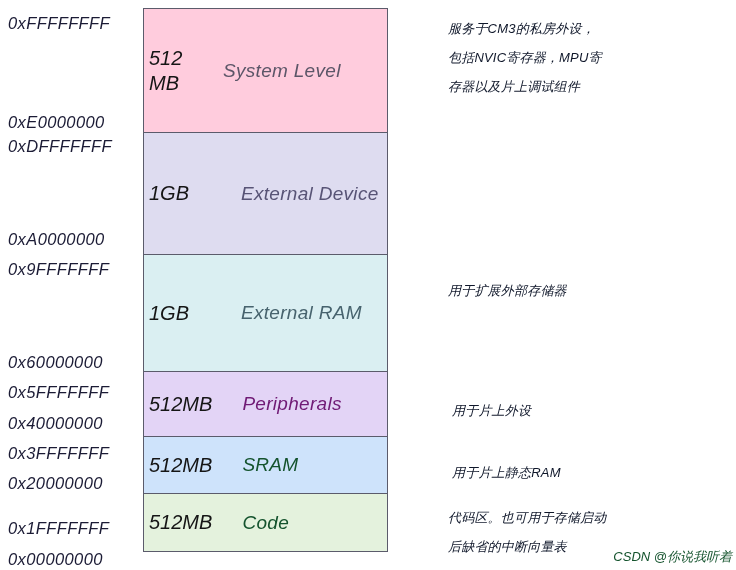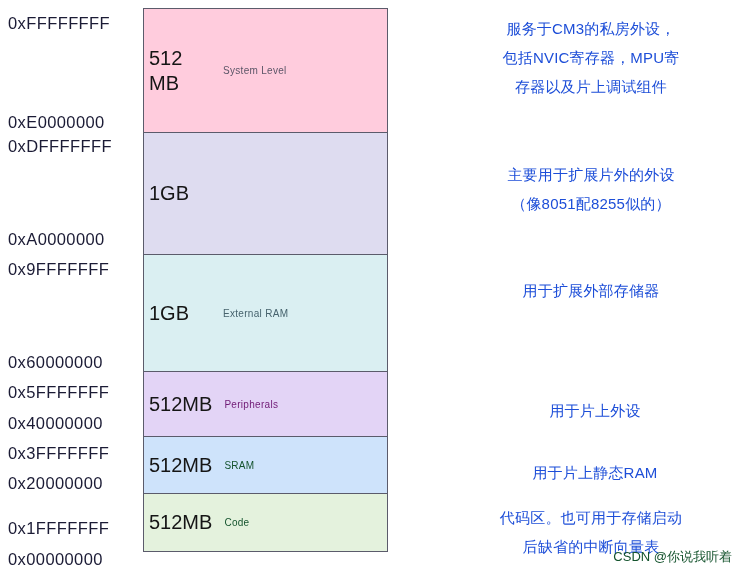--- a/index.html
+++ b/index.html
@@ -1,43 +1,44 @@
 <!DOCTYPE html>
 <html><head>
 <meta charset="utf-8">
 <style>
   html,body{margin:0;padding:0;background:#ffffff;}
   #stage{
     position:relative;width:736px;height:570px;background:#ffffff;overflow:hidden;
     font-family:"Liberation Sans","DejaVu Sans",sans-serif;
+    font-style:italic;
   }
   .addr{
     position:absolute;left:8px;font-size:16.5px;color:#1b1b35;letter-spacing:.4px;
     white-space:nowrap;
   }
   .memcol{position:absolute;left:143px;top:8px;width:245px;}
   .block{
     box-sizing:border-box;width:100%;border:1px solid #5b5b6b;
     display:flex;align-items:center;
   }
-  .block + .block{margin-top:-1px;}
+  .block + .block{margin-top:-1px;gap:18px;}
   .size{
     font-size:20px;color:#151515;padding-left:5px;min-width:62px;
     white-space:pre-line;line-height:1.25;
   }
-  .bname{font-size:10px;margin-left:12px;letter-spacing:.3px;}
+  .bname{font-size:19px;margin-left:12px;letter-spacing:.3px;}
   .n0{color:#5c5668;}
   .n1{color:#585476;}
   .n2{color:#47636e;}
   .n3{color:#701a75;}
   .n4{color:#14532d;}
   .n5{color:#14532d;}
   .ann{
-    position:absolute;left:448px;width:286px;font-size:15px;color:#1d4ed8;
-    line-height:29px;white-space:pre-line;letter-spacing:.2px;text-align:center;
+    position:absolute;left:448px;width:286px;font-size:13px;color:#0f172a;
+    line-height:29px;white-space:pre-line;letter-spacing:.2px;
   }
   .watermark{
     position:absolute;left:560px;top:548px;width:172px;text-align:right;
     font-size:13px;color:#14532d;white-space:nowrap;
   }
 </style>
 </head>
 <body>
 
 <div id="stage">
@@ -58,20 +59,21 @@
   <div class="memcol">
 
     <div class="block" style="height: 125px; background-color: rgb(255, 204, 221);">
       <span class="size">512
 MB</span>
       <span class="bname n0">System Level</span>
     </div>
 
     <div class="block" style="height: 123px; background-color: rgb(222, 220, 240);">
       <span class="size">1GB</span>
+      <span class="bname n1">External Device</span>
     </div>
 
     <div class="block" style="height: 118px; background-color: rgb(218, 239, 242);">
       <span class="size">1GB</span>
       <span class="bname n2">External RAM</span>
     </div>
 
     <div class="block" style="height: 66px; background-color: rgb(227, 212, 246);">
       <span class="size">512MB</span>
       <span class="bname n3">Peripherals</span>
@@ -85,22 +87,20 @@
     <div class="block" style="height: 59px; background-color: rgb(228, 242, 221);">
       <span class="size">512MB</span>
       <span class="bname n5">Code</span>
     </div>
 
   </div>
 
   <div class="ann" style="top:14px">服务于CM3的私房外设，
 包括NVIC寄存器，MPU寄
 存器以及片上调试组件</div>
-  <div class="ann" style="top:160px">主要用于扩展片外的外设
-（像8051配8255似的）</div>
   <div class="ann" style="top:276px">用于扩展外部存储器</div>
   <div class="ann" style="top:396px;left:452px">用于片上外设</div>
   <div class="ann" style="top:458px;left:452px">用于片上静态RAM</div>
   <div class="ann" style="top:503px">代码区。也可用于存储启动
 后缺省的中断向量表</div>
 
   <div class="watermark">CSDN @你说我听着</div>
 
 </div>
 

